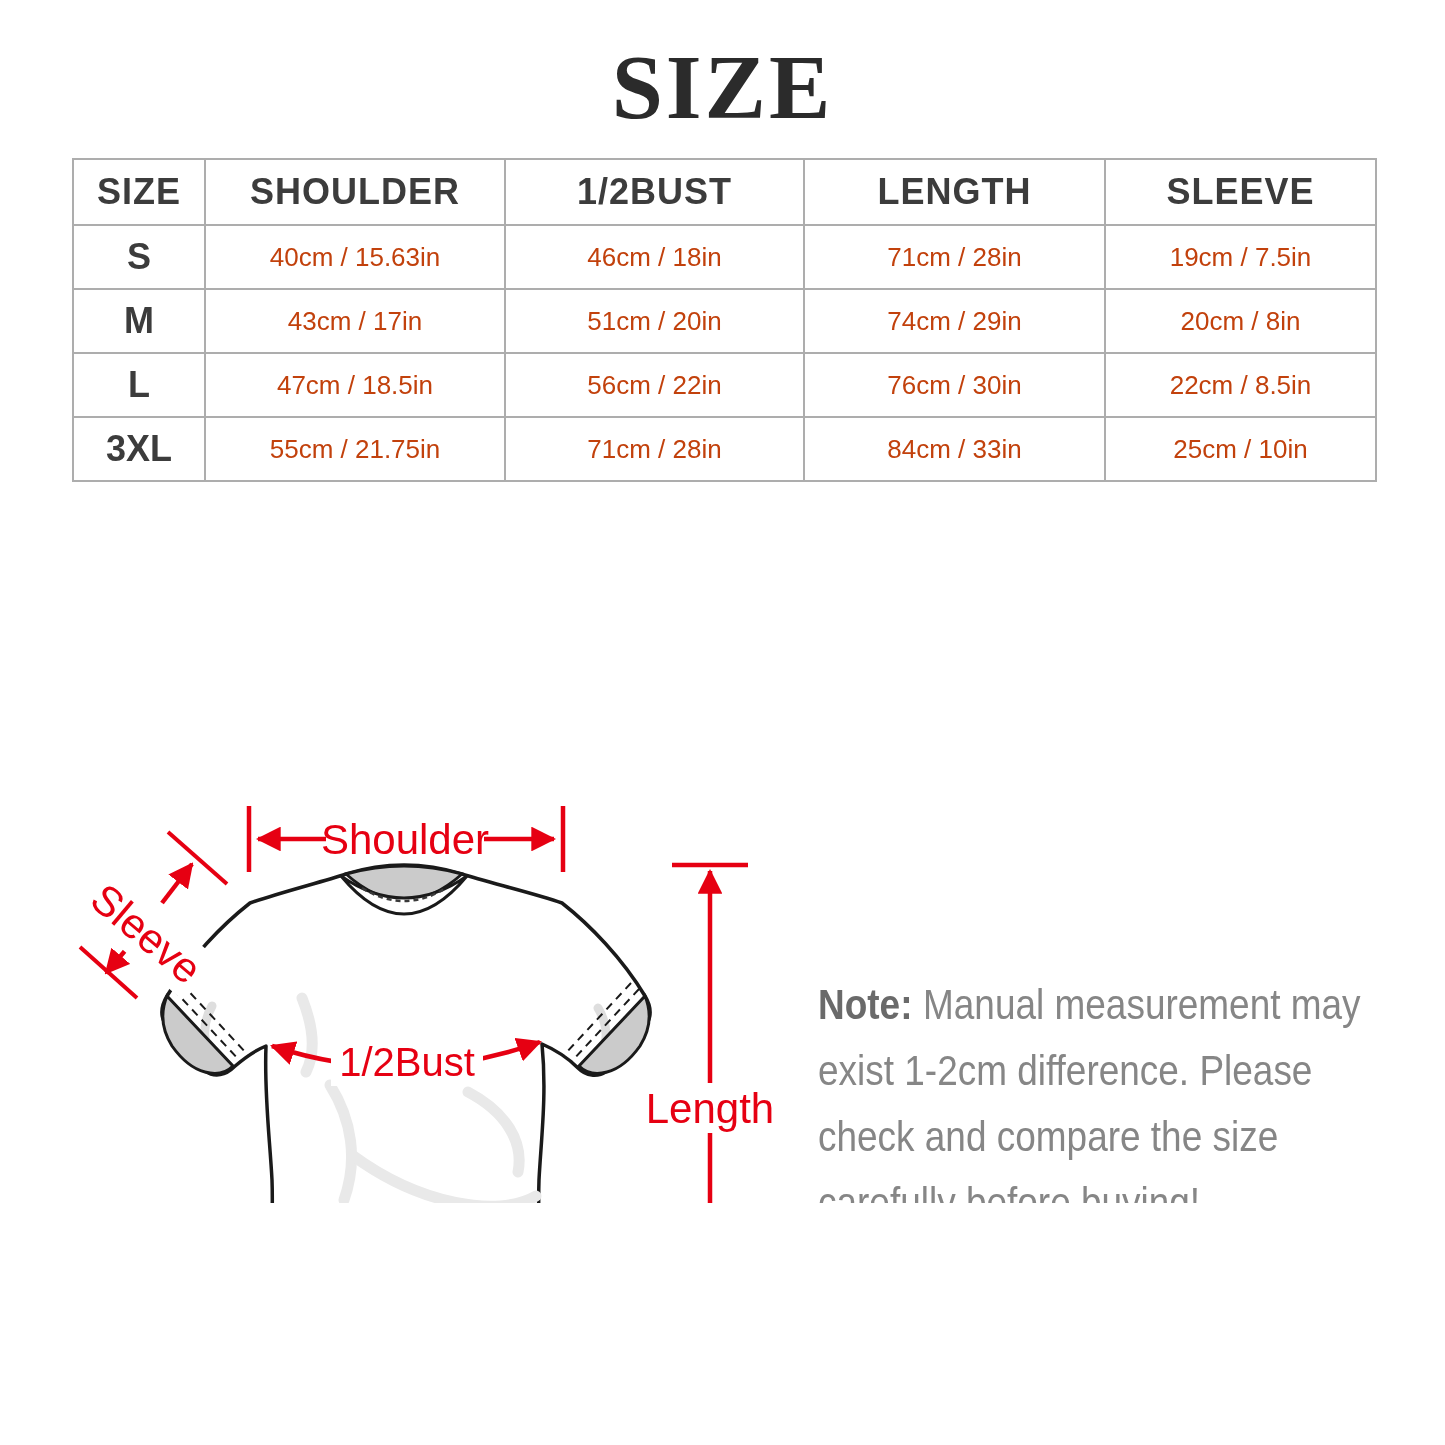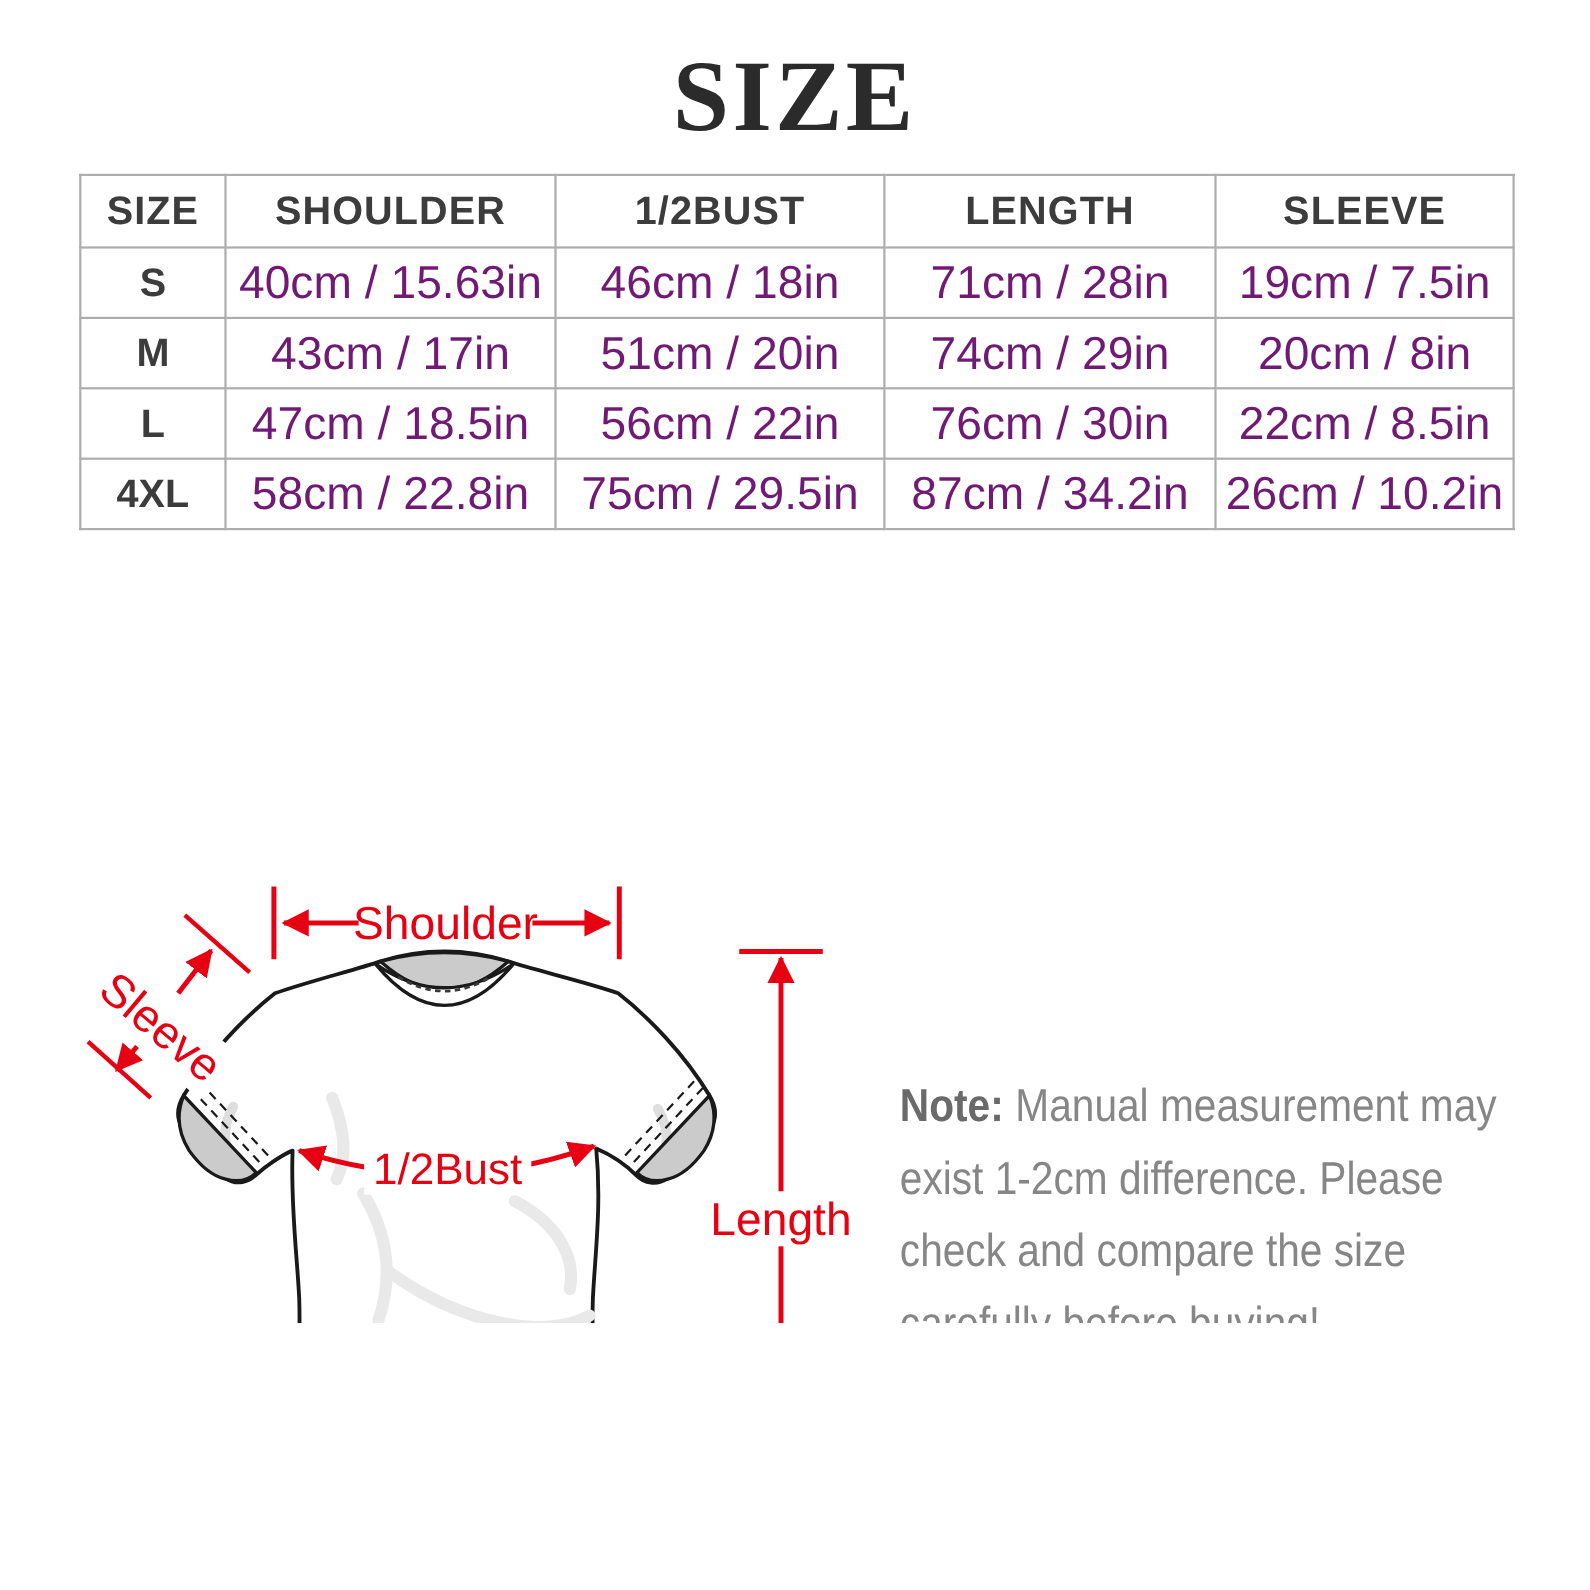--- a/index.html
+++ b/index.html
@@ -11,21 +11,21 @@
          font-family:"Liberation Serif", serif;font-weight:bold;font-size:92px;
          color:#2b2b2b;letter-spacing:3px;}
 
   
   table.size-table{position:absolute;left:72px;top:158px;width:1303px;
          border-collapse:collapse;table-layout:fixed;}
   table.size-table th, table.size-table td{
          border:2px solid #adadad;text-align:center;vertical-align:middle;
          padding:0;overflow:hidden;white-space:nowrap;}
   table.size-table th{height:64px;font-size:36px;font-weight:bold;color:#3c3c3c;letter-spacing:1px;}
-  table.size-table td{height:62px;font-size:42px;color:#701a75;}
+  table.size-table td{height:62px;font-size:26px;color:#c2410c;}
   table.size-table td.size-col{font-size:36px;font-weight:bold;color:#3c3c3c;}
 
   
   .diagram-svg{position:absolute;left:0;top:770px;}
 
   
   .note{position:absolute;left:818px;top:972px;width:680px;
         transform:scaleX(0.88);transform-origin:left top;
         font-size:42px;line-height:66px;color:#868686;}
   .note-prefix{font-weight:bold;color:#6a6a6a;margin-right:12px;}
@@ -69,25 +69,25 @@
       <td>20cm / 8in</td>
     </tr>
     <tr>
       <td class="size-col">L</td>
       <td>47cm / 18.5in</td>
       <td>56cm / 22in</td>
       <td>76cm / 30in</td>
       <td>22cm / 8.5in</td>
     </tr>
     <tr>
-      <td class="size-col">4XL</td>
-      <td>58cm / 22.8in</td>
-      <td>75cm / 29.5in</td>
-      <td>87cm / 34.2in</td>
-      <td>26cm / 10.2in</td>
+      <td class="size-col">3XL</td>
+      <td>55cm / 21.75in</td>
+      <td>71cm / 28in</td>
+      <td>84cm / 33in</td>
+      <td>25cm / 10in</td>
     </tr>
   </tbody>
     </table>
 
   <svg class="diagram-svg" width="800" height="675" viewBox="0 770 800 675" xmlns="http://www.w3.org/2000/svg">
     <defs>
       <marker id="arr" viewBox="0 0 12 12" refX="11" refY="6" markerWidth="5.5" markerHeight="5.5" orient="auto-start-reverse">
         <path d="M0,0 L12,6 L0,12 Z" fill="#e60012"></path>
       </marker>
     </defs>

